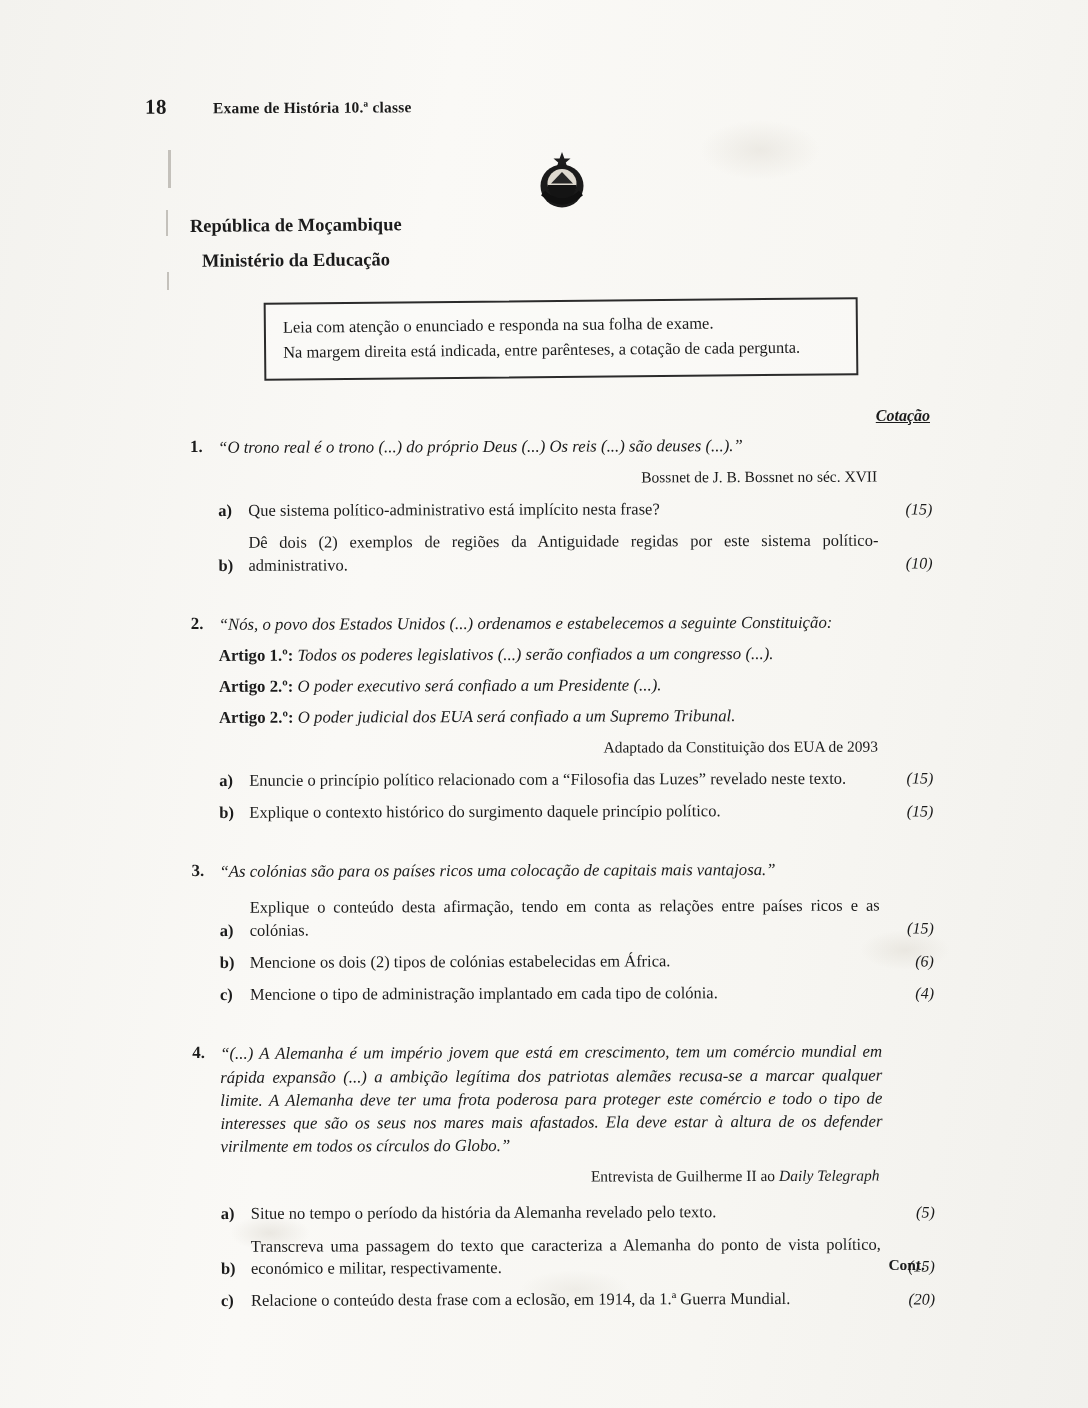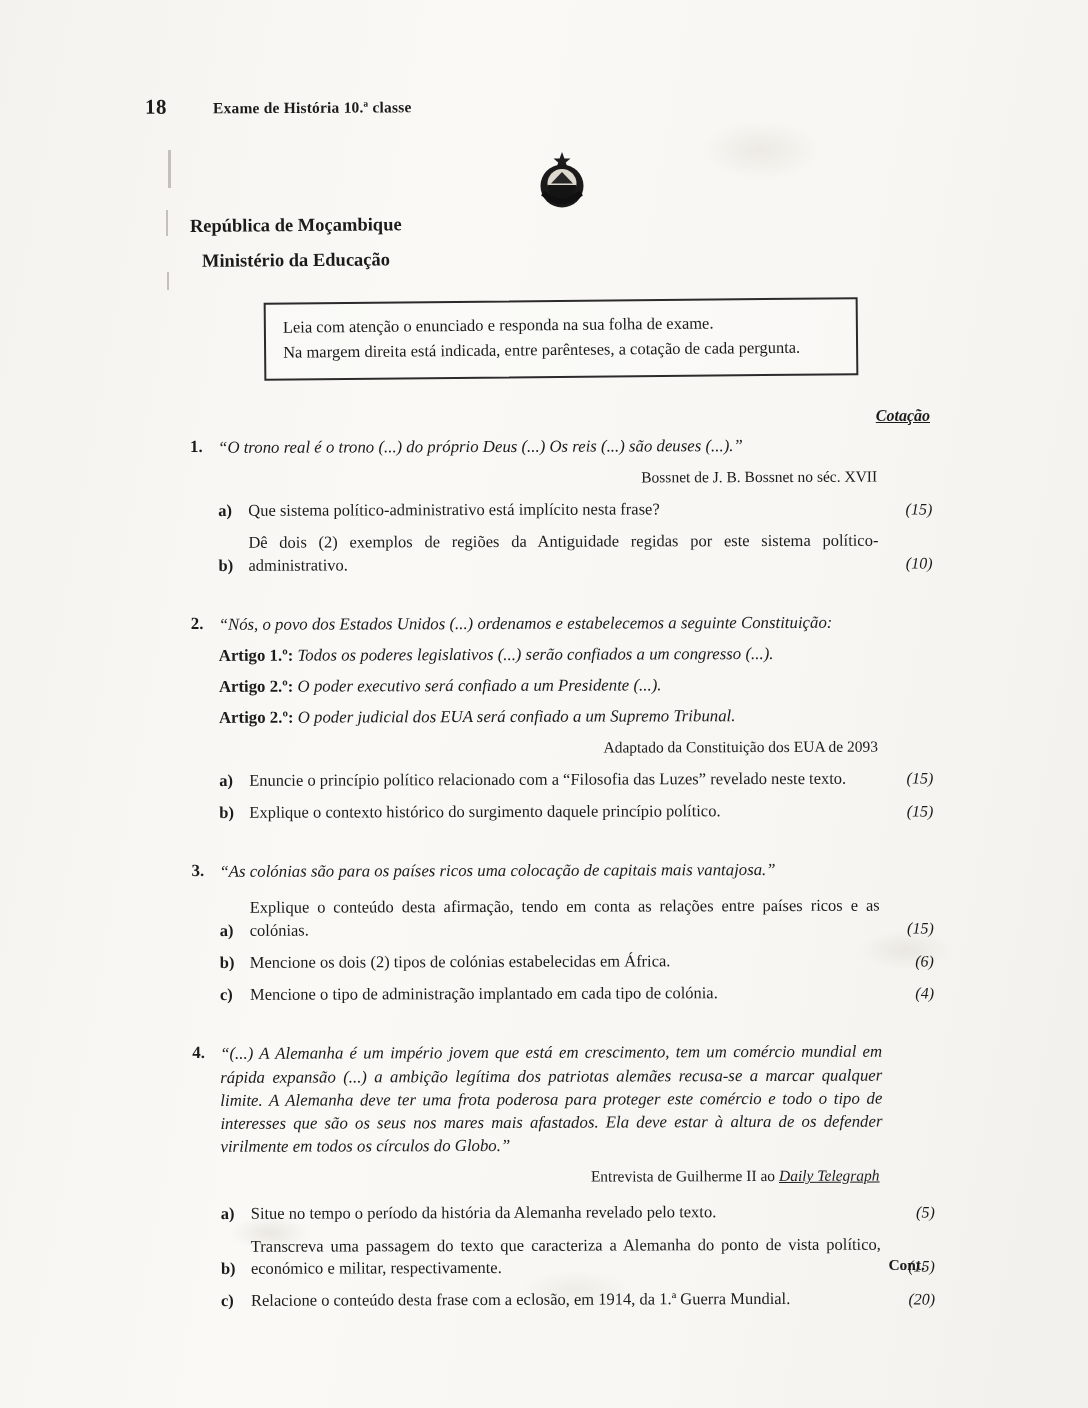--- a/index.html
+++ b/index.html
@@ -50,21 +50,21 @@
 
   .questions{position:absolute;top:436px;left:190px;width:742px;transform:rotate(-.2deg);transform-origin:top left;}
   .question{display:flex;margin-bottom:36px;}
   .q-num{width:28px;flex:none;font-weight:bold;font-size:17px;line-height:1.32;}
   .q-body{flex:1;min-width:0;}
   .quote{margin:0;font-style:italic;font-size:16.8px;line-height:1.38;max-width:662px;text-align:justify;}
   .article{margin-top:9px;font-size:16.8px;line-height:1.3;}
   .art-label{font-weight:bold;font-style:normal;}
   .art-text{font-style:italic;}
   .attribution{margin:11px 55px 12px 0;text-align:right;font-size:15.5px;}
-  .attribution .italic{font-style:italic;text-decoration:underline;}
+  .attribution .italic{font-style:italic;}
   .item{display:flex;align-items:flex-end;margin-top:10px;font-size:16.5px;line-height:1.35;}
   .item-letter{width:30px;flex:none;font-weight:bold;}
   .item-text{width:630px;text-align:justify;}
   .item-score{margin-left:auto;font-style:italic;font-size:16px;white-space:nowrap;padding-left:8px;}
 
   .cont-label{position:absolute;top:1256px;right:163px;font-weight:bold;font-size:15.5px;}
 </style>
 </head>
 <body>
 

